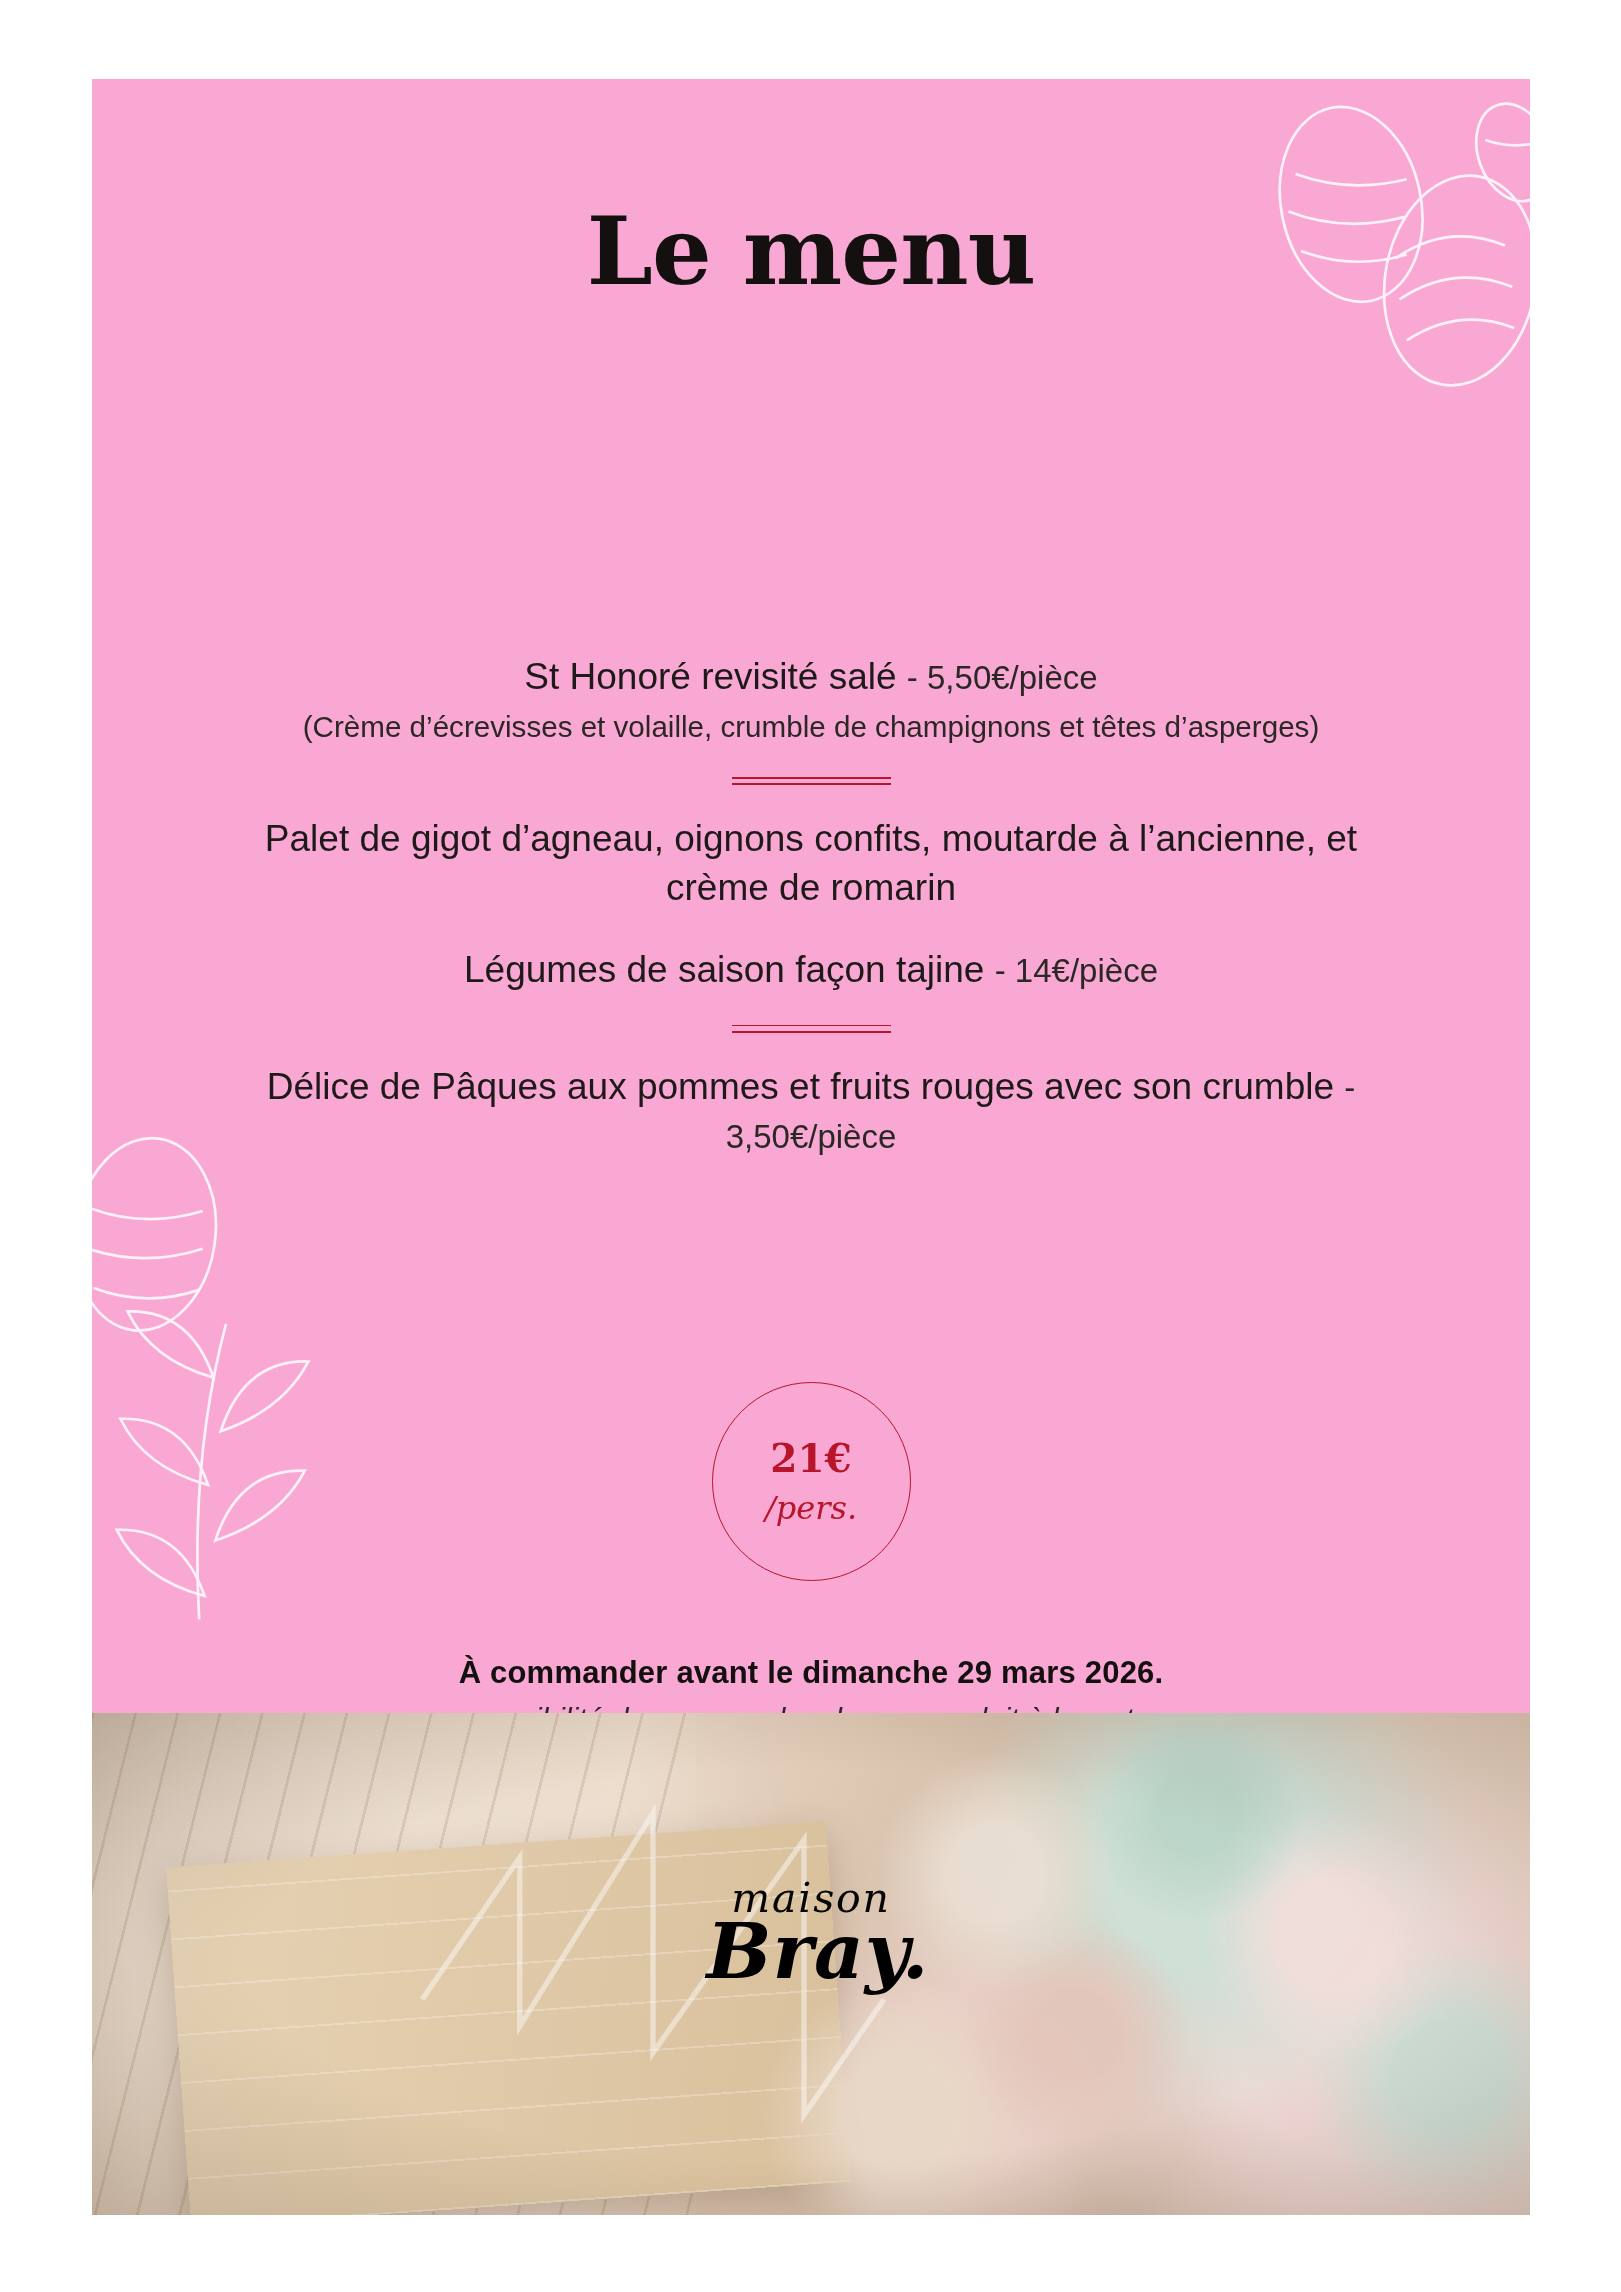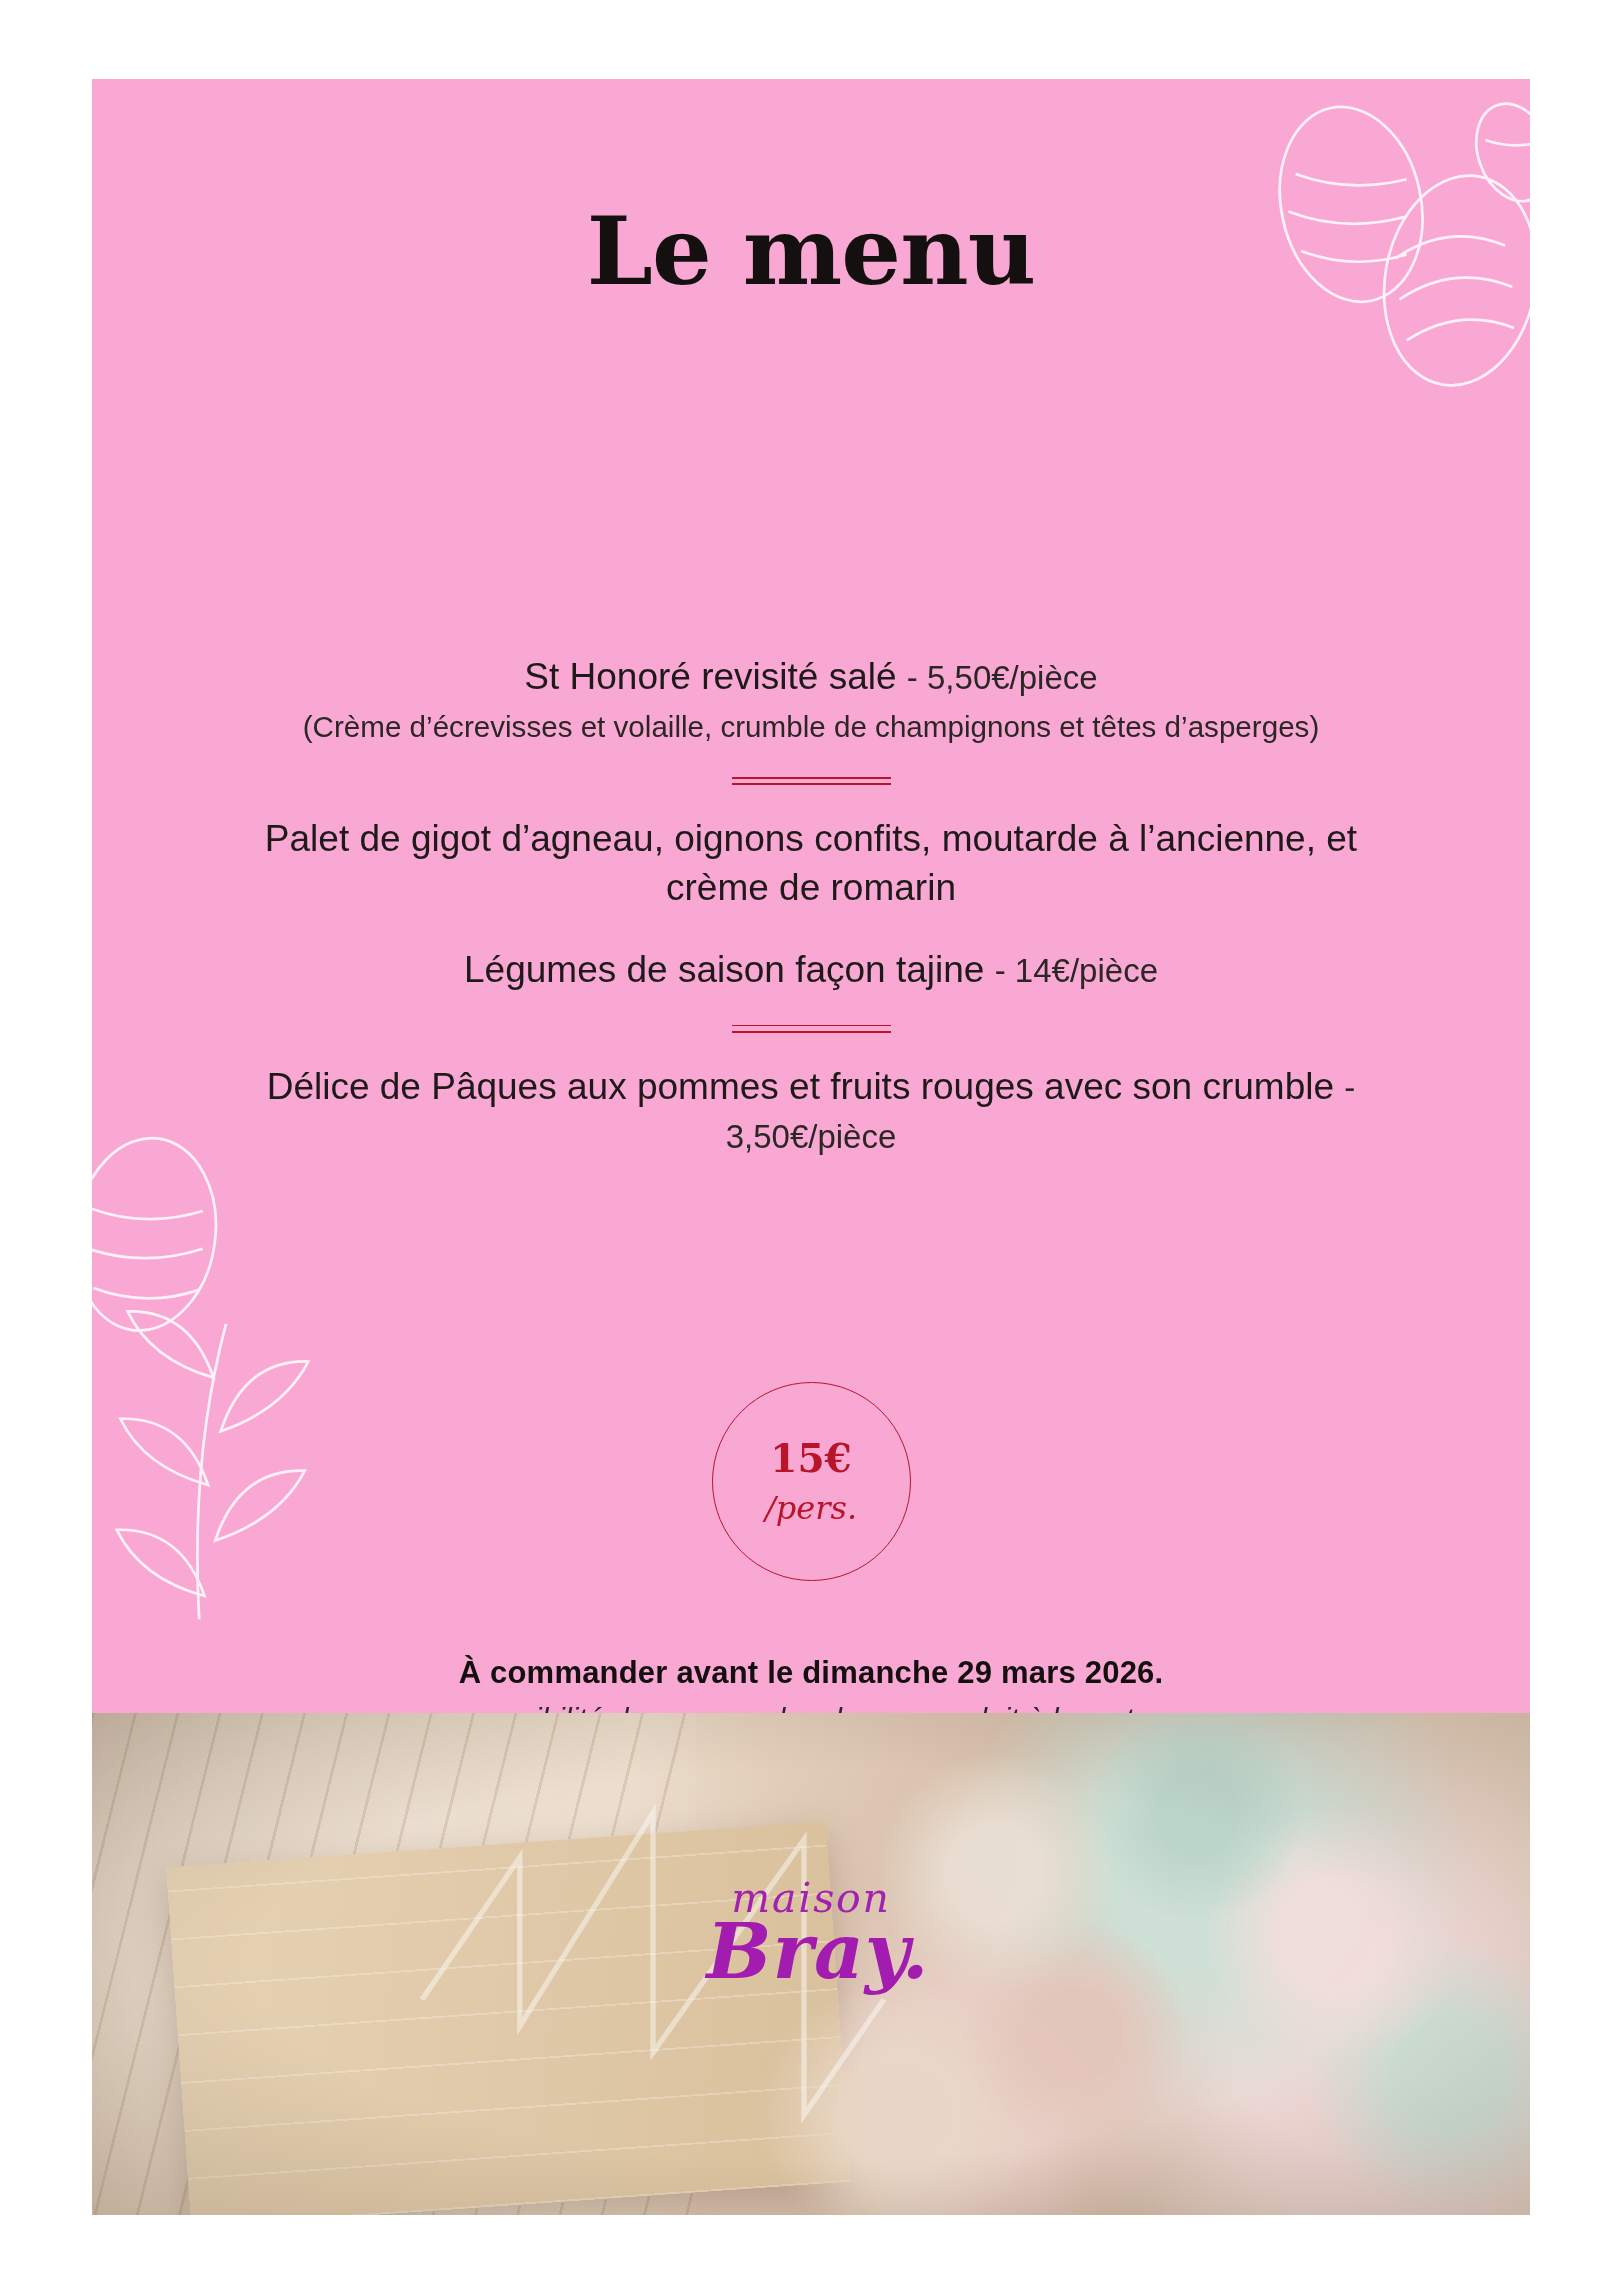--- a/index.html
+++ b/index.html
@@ -221,21 +221,21 @@
     left: 10%; top: 4%;
     width: 58%; height: 92%;
     opacity: 0.45;
   }
   .logo {
     position: absolute;
     left: 0; right: 0;
     top: 44%;
     transform: translateY(-50%);
     text-align: center;
-    color: #a21caf;
+    color: #000000;
   }
   .logo-top {
     font-family: "DejaVu Serif", serif;
     font-style: italic;
     font-size: 41px;
     letter-spacing: 1.8px;
     line-height: 1;
     opacity: 0.97;
   }
   .logo-main {
@@ -319,21 +319,21 @@
         <div class="course-title">
           <span>Délice de Pâques aux pommes et fruits rouges avec son crumble</span>
           <span class="price">- 3,50€/pièce</span>
         </div>
       </div>
 
     </div>
 
     <div class="badge-wrap">
       <div class="badge">
-        <div class="badge-amount">15€</div>
+        <div class="badge-amount">21€</div>
         <div class="badge-per">/pers.</div>
       </div>
     </div>
 
     <div class="notes">
       <div class="note-strong">À commander avant le dimanche 29 mars 2026.</div>
       <div class="note-italic">- possibilité de commander chaque produit à la carte -</div>
     </div>
 
   </div>

